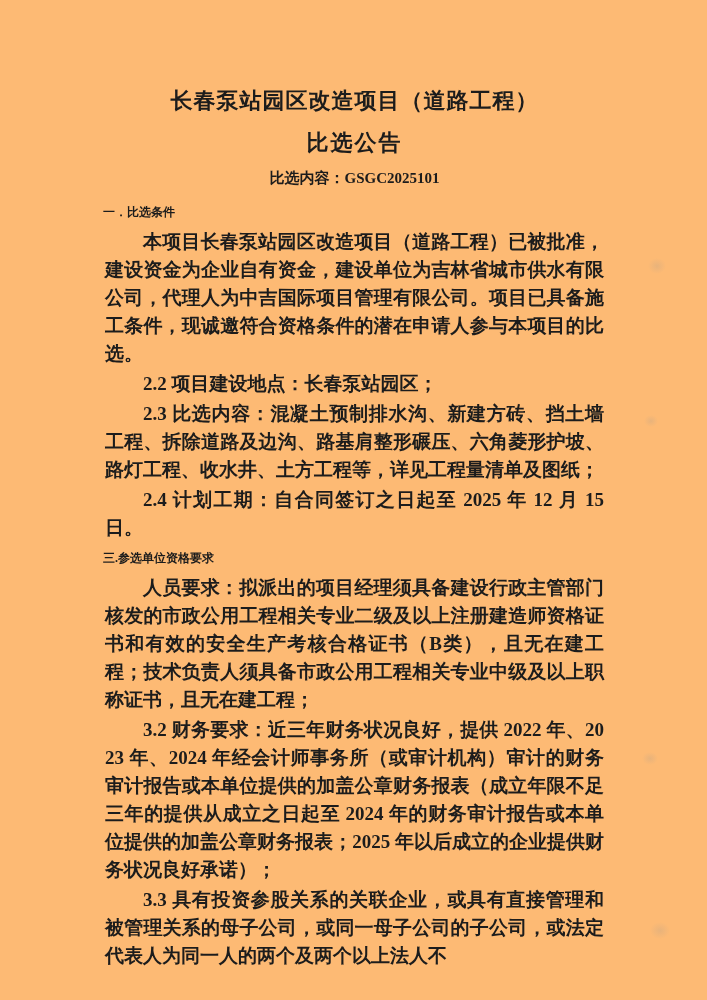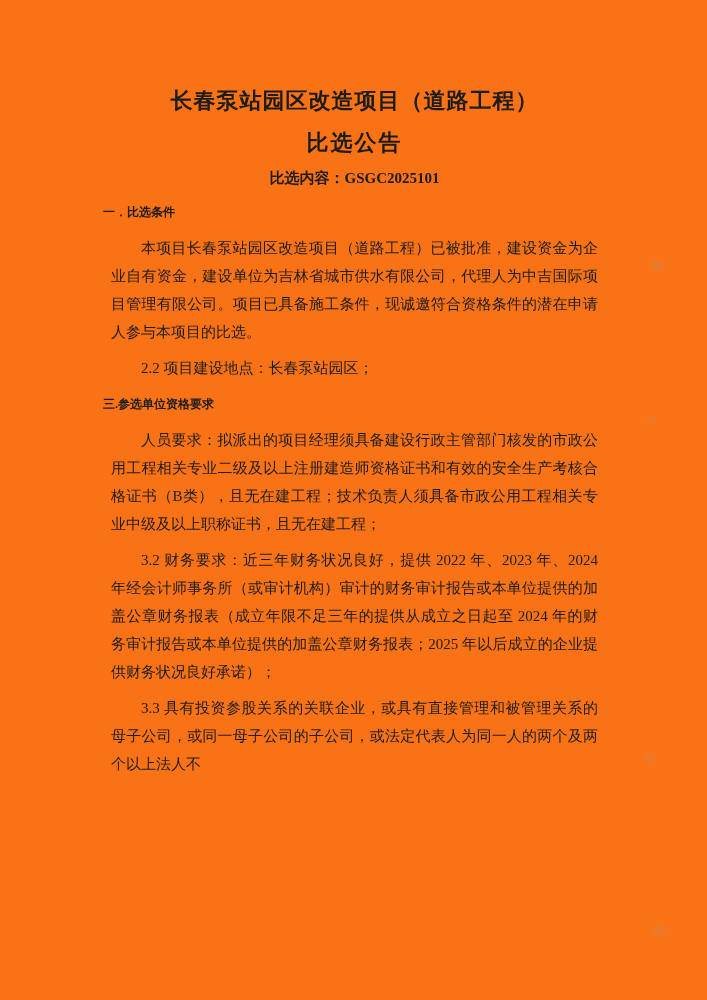--- a/index.html
+++ b/index.html
@@ -4,21 +4,21 @@
 <style>
   html, body {
     margin: 0;
     padding: 0;
     background: #ffffff;
   }
   .page {
     position: relative;
     width: 707px;
     height: 1000px;
-    background: #f97316;
+    background: #fdba74;
     overflow: hidden;
     font-family: "Liberation Serif", "DejaVu Serif", serif;
     color: #1c1c1c;
   }
   .content {
     position: absolute;
     left: 103px;
     top: 86px;
     width: 503px;
   }
@@ -46,27 +46,28 @@
     text-align: center;
   }
   .sec-heading {
     margin: 0;
     font-size: 12px;
     line-height: 28px;
     font-weight: bold;
     text-align: left;
   }
   .para {
-    margin: 8px;
-    font-size: 15px;
+    margin: 2px;
+    font-size: 19px;
     line-height: 28px;
     text-align: justify;
     text-align-last: left;
     text-indent: 2em;
     word-break: break-all;
+    font-weight: bold;
   }
   
   .smudge {
     position: absolute;
     border-radius: 50%;
     background: radial-gradient(closest-side, rgba(150,150,150,0.20), rgba(150,150,150,0));
     pointer-events: none;
   }
   .smudge-1 { left: 648px; top: 258px; width: 18px; height: 16px; }
   .smudge-2 { left: 644px; top: 415px; width: 14px; height: 12px; }
@@ -80,20 +81,22 @@
   <div class="content">
 
     <h1 class="doc-title">长春泵站园区改造项目（道路工程）</h1>
     <h1 class="doc-subtitle">比选公告</h1>
     <div class="contract-no">比选内容：GSGC2025101</div>
 
     <h2 class="sec-heading">一．比选条件</h2>
     <p class="para">本项目长春泵站园区改造项目（道路工程）已被批准，建设资金为企业自有资金，建设单位为吉林省城市供水有限公司，代理人为中吉国际项目管理有限公司。项目已具备施工条件，现诚邀符合资格条件的潜在申请人参与本项目的比选。</p>
 
     <p class="para">2.2 项目建设地点：长春泵站园区；</p>
+    <p class="para">2.3 比选内容：混凝土预制排水沟、新建方砖、挡土墙工程、拆除道路及边沟、路基肩整形碾压、六角菱形护坡、路灯工程、收水井、土方工程等，详见工程量清单及图纸；</p>
+    <p class="para">2.4 计划工期：自合同签订之日起至 2025 年 12 月 15 日。</p>
 
     <h2 class="sec-heading">三.参选单位资格要求</h2>
     <p class="para">人员要求：拟派出的项目经理须具备建设行政主管部门核发的市政公用工程相关专业二级及以上注册建造师资格证书和有效的安全生产考核合格证书（B类），且无在建工程；技术负责人须具备市政公用工程相关专业中级及以上职称证书，且无在建工程；</p>
     <p class="para">3.2 财务要求：近三年财务状况良好，提供 2022 年、2023 年、2024 年经会计师事务所（或审计机构）审计的财务审计报告或本单位提供的加盖公章财务报表（成立年限不足三年的提供从成立之日起至 2024 年的财务审计报告或本单位提供的加盖公章财务报表；2025 年以后成立的企业提供财务状况良好承诺）；</p>
     <p class="para">3.3 具有投资参股关系的关联企业，或具有直接管理和被管理关系的母子公司，或同一母子公司的子公司，或法定代表人为同一人的两个及两个以上法人不</p>
 
   </div>
 
   <div class="smudge smudge-1"></div>
   <div class="smudge smudge-2"></div>

